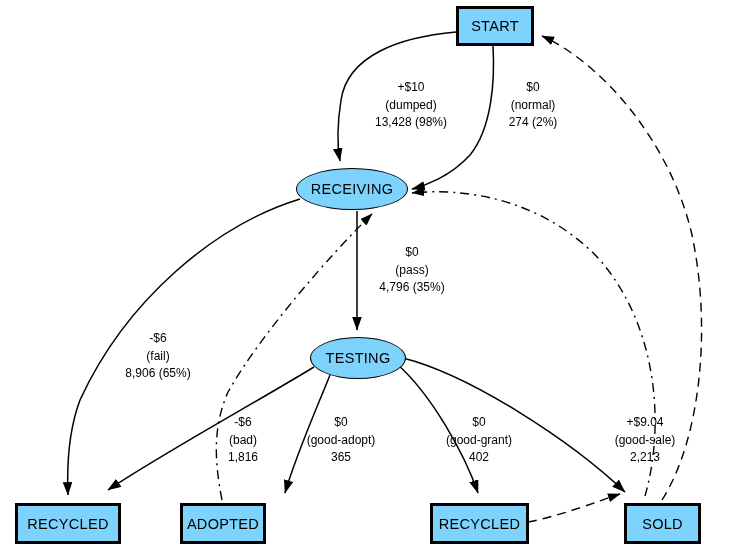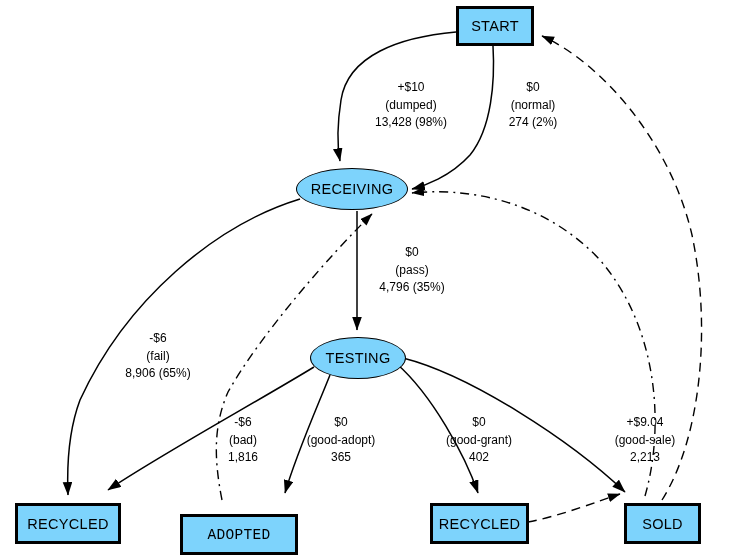--- a/index.html
+++ b/index.html
@@ -105,21 +105,21 @@
   </div>
 
   <div class="node node-ellipse" style="left:296px; top:168px; width:112px; height:42px;">
     <span>RECEIVING</span>
   </div>
 
   <div class="node node-box" style="left:15px; top:503px; width:106px; height:41px;">
     <span>RECYCLED</span>
   </div>
 
-  <div class="node node-box" style="left:180px; top:514px; width:118px; height:41px;font-family:Liberation Mono, monospace;">
+  <div class="node node-box" style="left:180px; top:503px; width:86px; height:41px;">
     <span>ADOPTED</span>
   </div>
 
   <div class="node node-box" style="left:430px; top:503px; width:99px; height:41px;">
     <span>RECYCLED</span>
   </div>
 
   <div class="node node-box" style="left:600px; top:503px; width:77px; height:41px;margin-left:24px;">
     <span>SOLD</span>
   </div>

